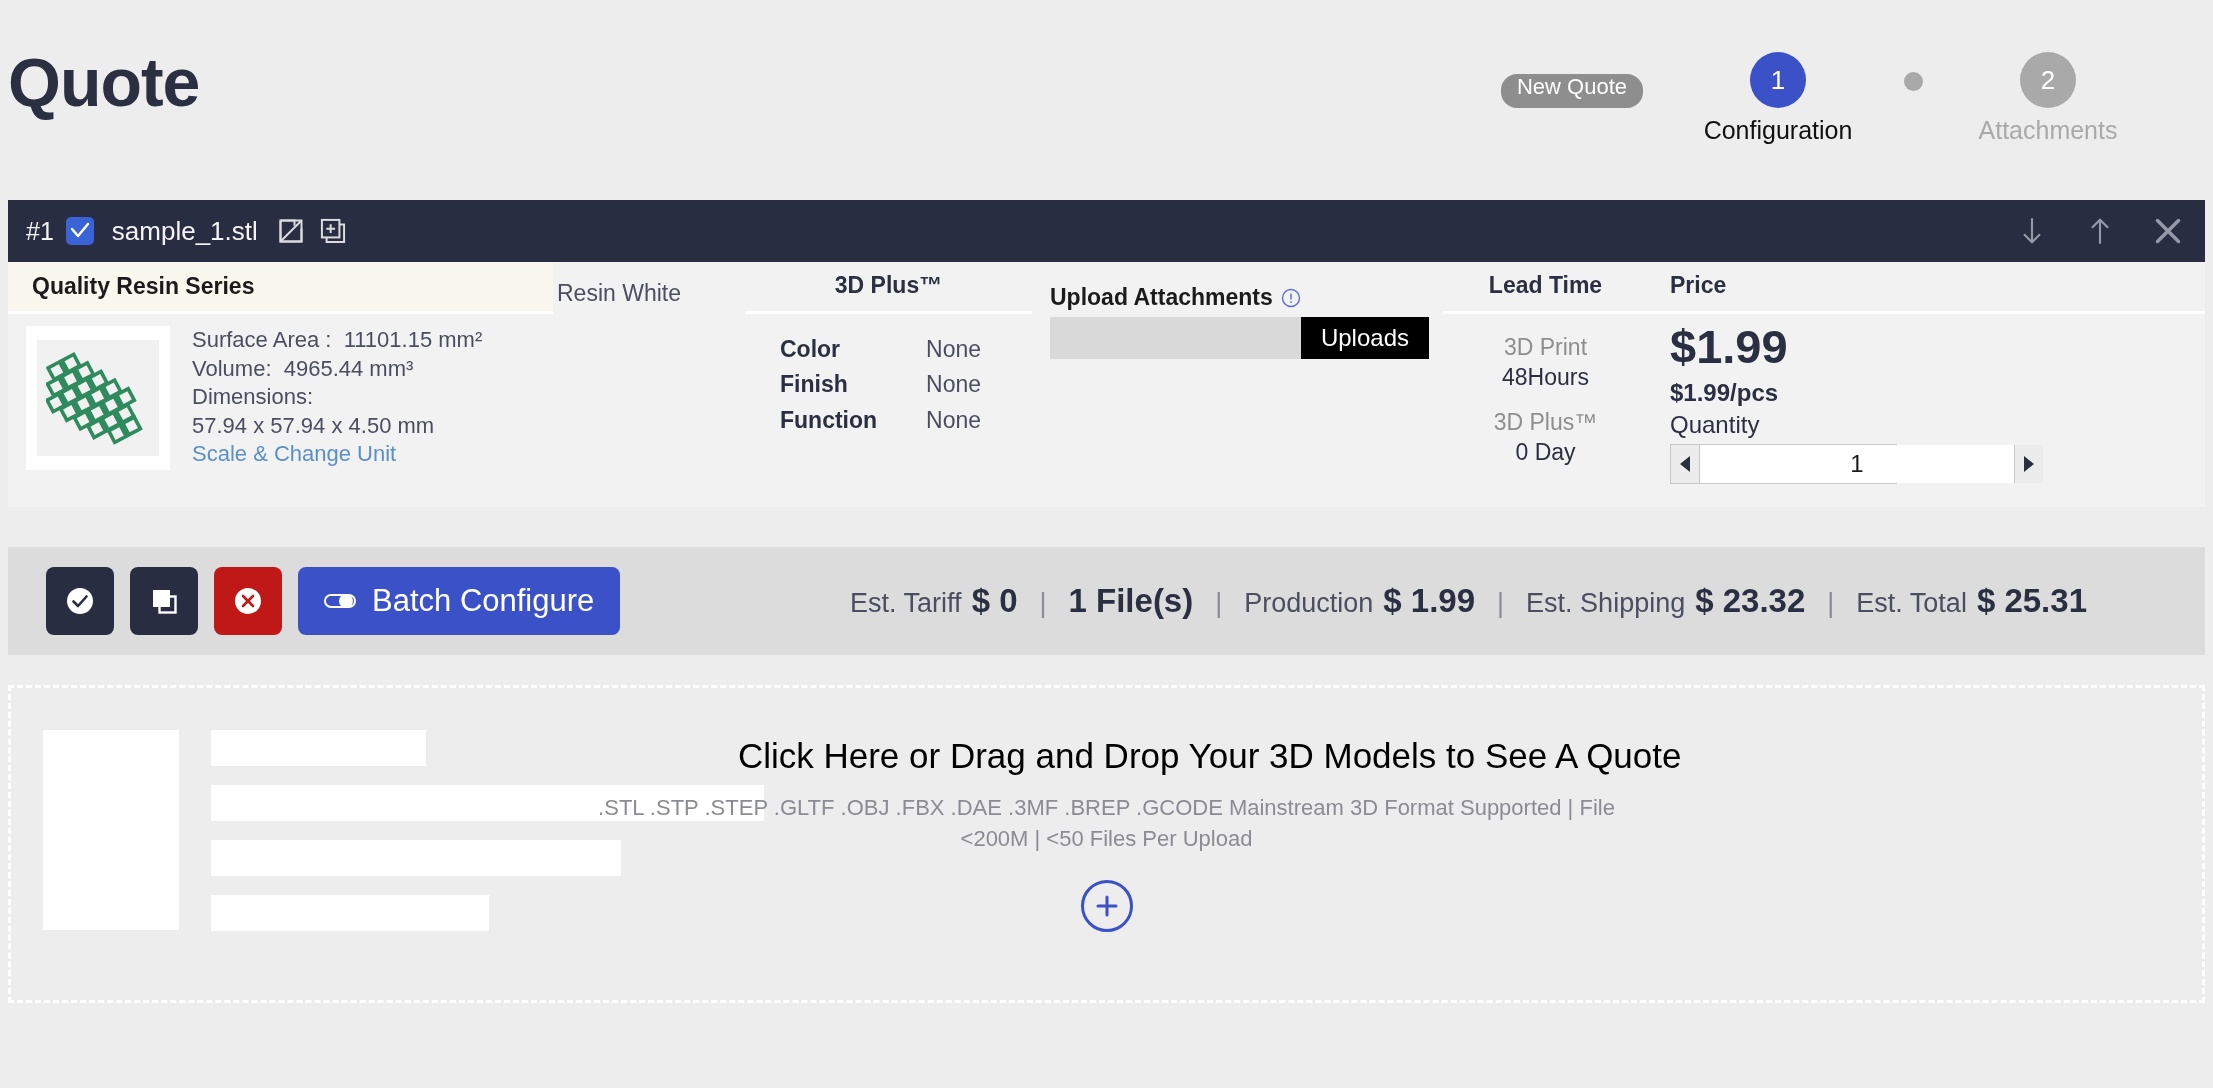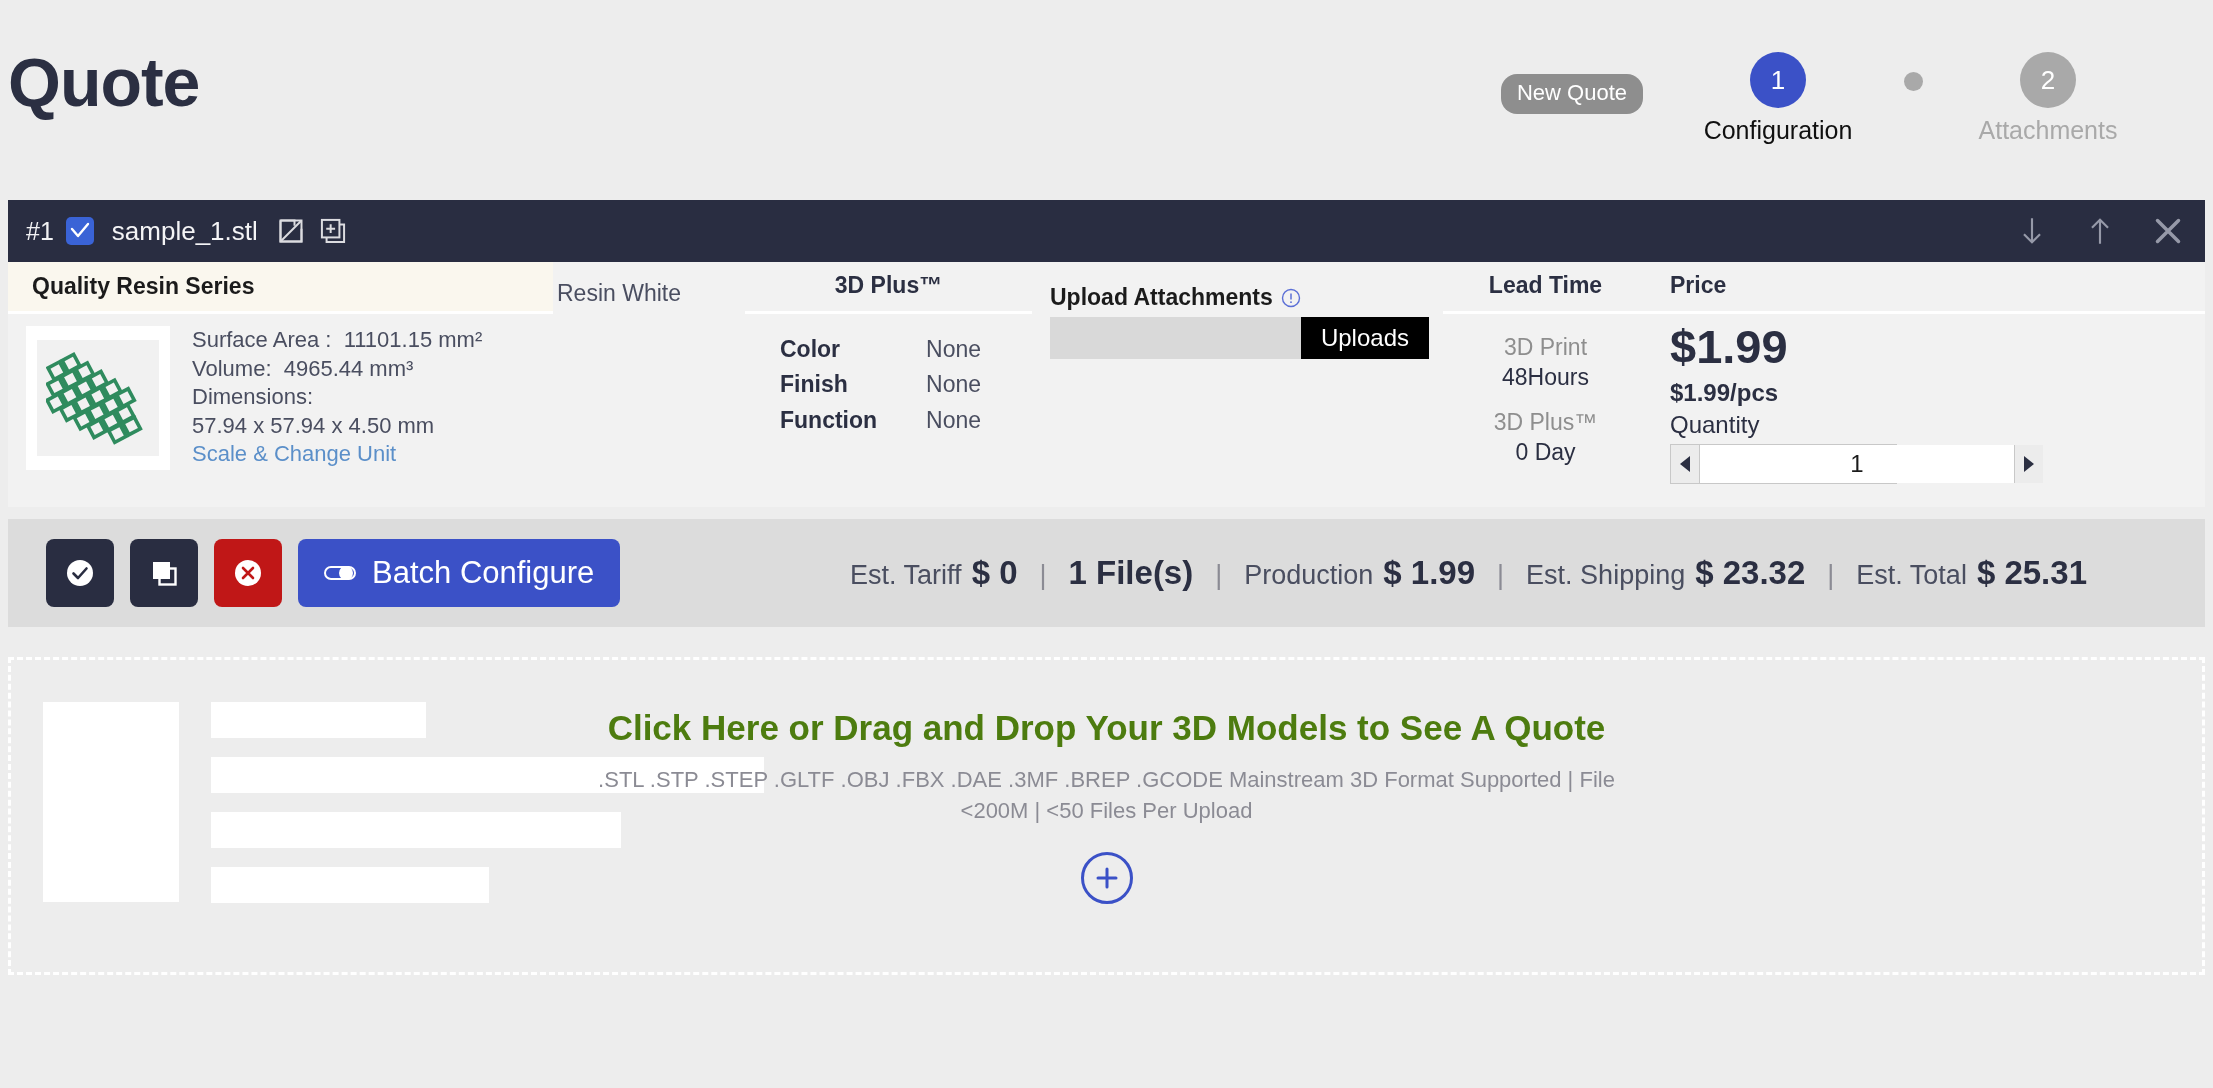--- a/index.html
+++ b/index.html
@@ -35,21 +35,21 @@
     top: 52px;
     display: flex;
     align-items: flex-start;
     gap: 0;
   }
   .new-quote-badge {
     background: #8e8e8e;
     color: #ffffff;
     font-size: 22px;
     border-radius: 16px;
-    padding: 6px 16px 8px;
+    padding: 0 16px 8px;
     margin-top: 22px;
     margin-right: 60px;
     white-space: nowrap;
   }
   .step {
     width: 150px;
     text-align: center;
   }
   .step-circle {
     width: 56px;
@@ -234,21 +234,21 @@
   }
   .qty-field {
     flex: 1; border: none; border-left: 1px solid #c8c8c8; border-right: 1px solid #c8c8c8;
     background: #fff; text-align: center;
     font-family: "Liberation Sans", sans-serif;
     font-size: 24px; color: #1b1b1b;
   }
 
   
   .toolbar {
-    margin: 12px 8px 0;
+    margin: 40px 8px 0;
     height: 108px;
     background: #dcdcdc;
     display: flex;
     align-items: center;
     padding: 0 38px;
   }
   .tb-btn {
     width: 68px; height: 68px;
     border-radius: 8px;
     border: none;
@@ -295,23 +295,24 @@
   .sk-bar { height: 36px; background: #fff; margin-bottom: 19px; }
   .drop-center {
     position: absolute;
     left: 50%;
     transform: translateX(-50%);
     top: 48px;
     text-align: center;
     width: 1150px;
   }
   .drop-title {
-    color: #4d7c0f;
+    color: #000000;
     font-size: 35px;
-    font-weight: bold;
+    font-weight: normal;
+    text-align: right;
   }
   .drop-sub {
     color: #8b8b94;
     font-size: 22px;
     margin-top: 16px;
     line-height: 1.42;
     padding: 0 30px;
   }
   .plus-circle {
     margin: 26px auto 0;

